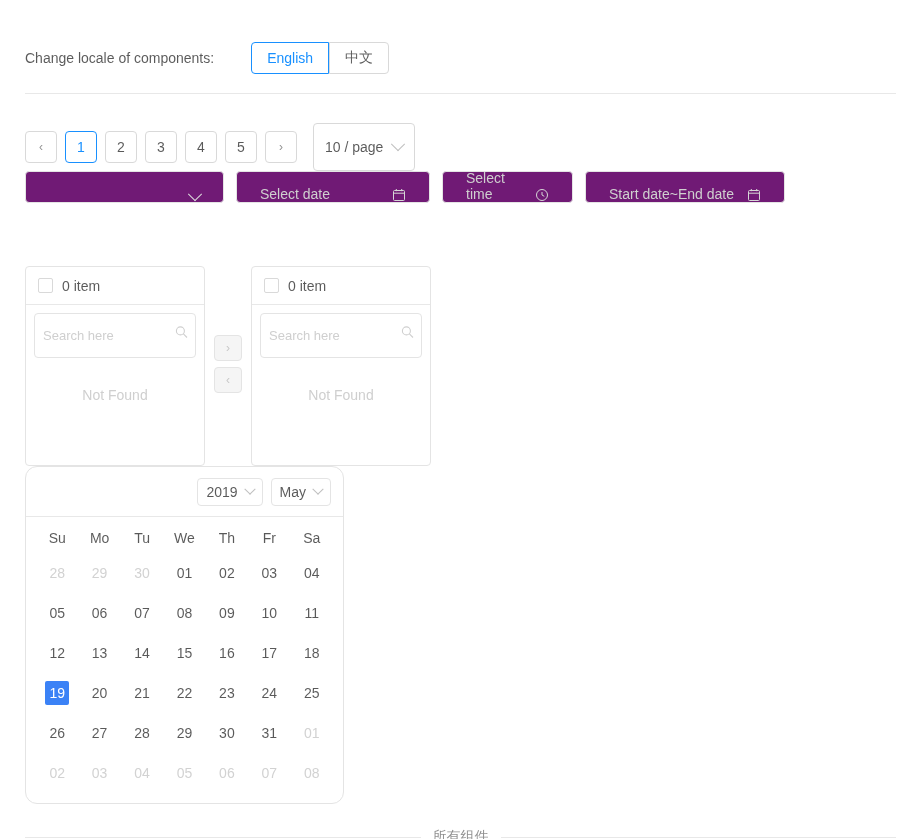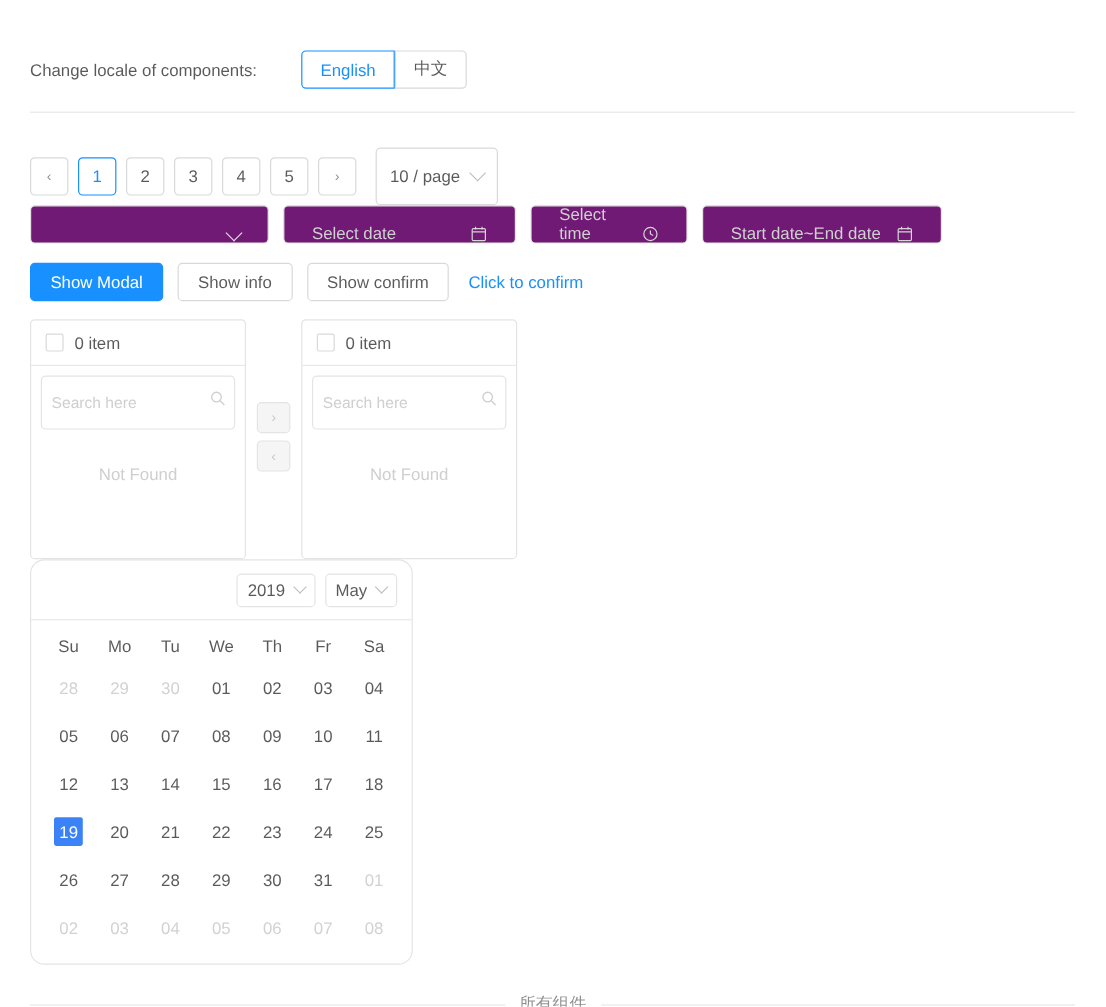--- a/index.html
+++ b/index.html
@@ -295,26 +295,20 @@
         <svg width="14" height="14" viewBox="0 0 14 14" fill="none" stroke="currentColor" stroke-width="1">
           <rect x="1.5" y="2.5" width="11" height="10" rx="1"></rect>
           <line x1="1.5" y1="5.2" x2="12.5" y2="5.2"></line>
           <line x1="4.3" y1="1" x2="4.3" y2="3.2"></line>
           <line x1="9.7" y1="1" x2="9.7" y2="3.2"></line>
         </svg>
       </span>
     </div>
   </div>
 
-  <div class="btn-row">
-    <div class="btn primary">Show Modal</div>
-    <div class="btn">Show info</div>
-    <div class="btn">Show confirm</div>
-    <div class="link-btn">Click to confirm</div>
-  </div>
 
   <div class="transfer">
 
     <div class="tpanel">
       <div class="tpanel-header">
         <span class="cbox"></span>
         <span>0 item</span>
       </div>
       <div class="tpanel-search">
         <input class="tsearch" type="text" placeholder="Search here" style="">

